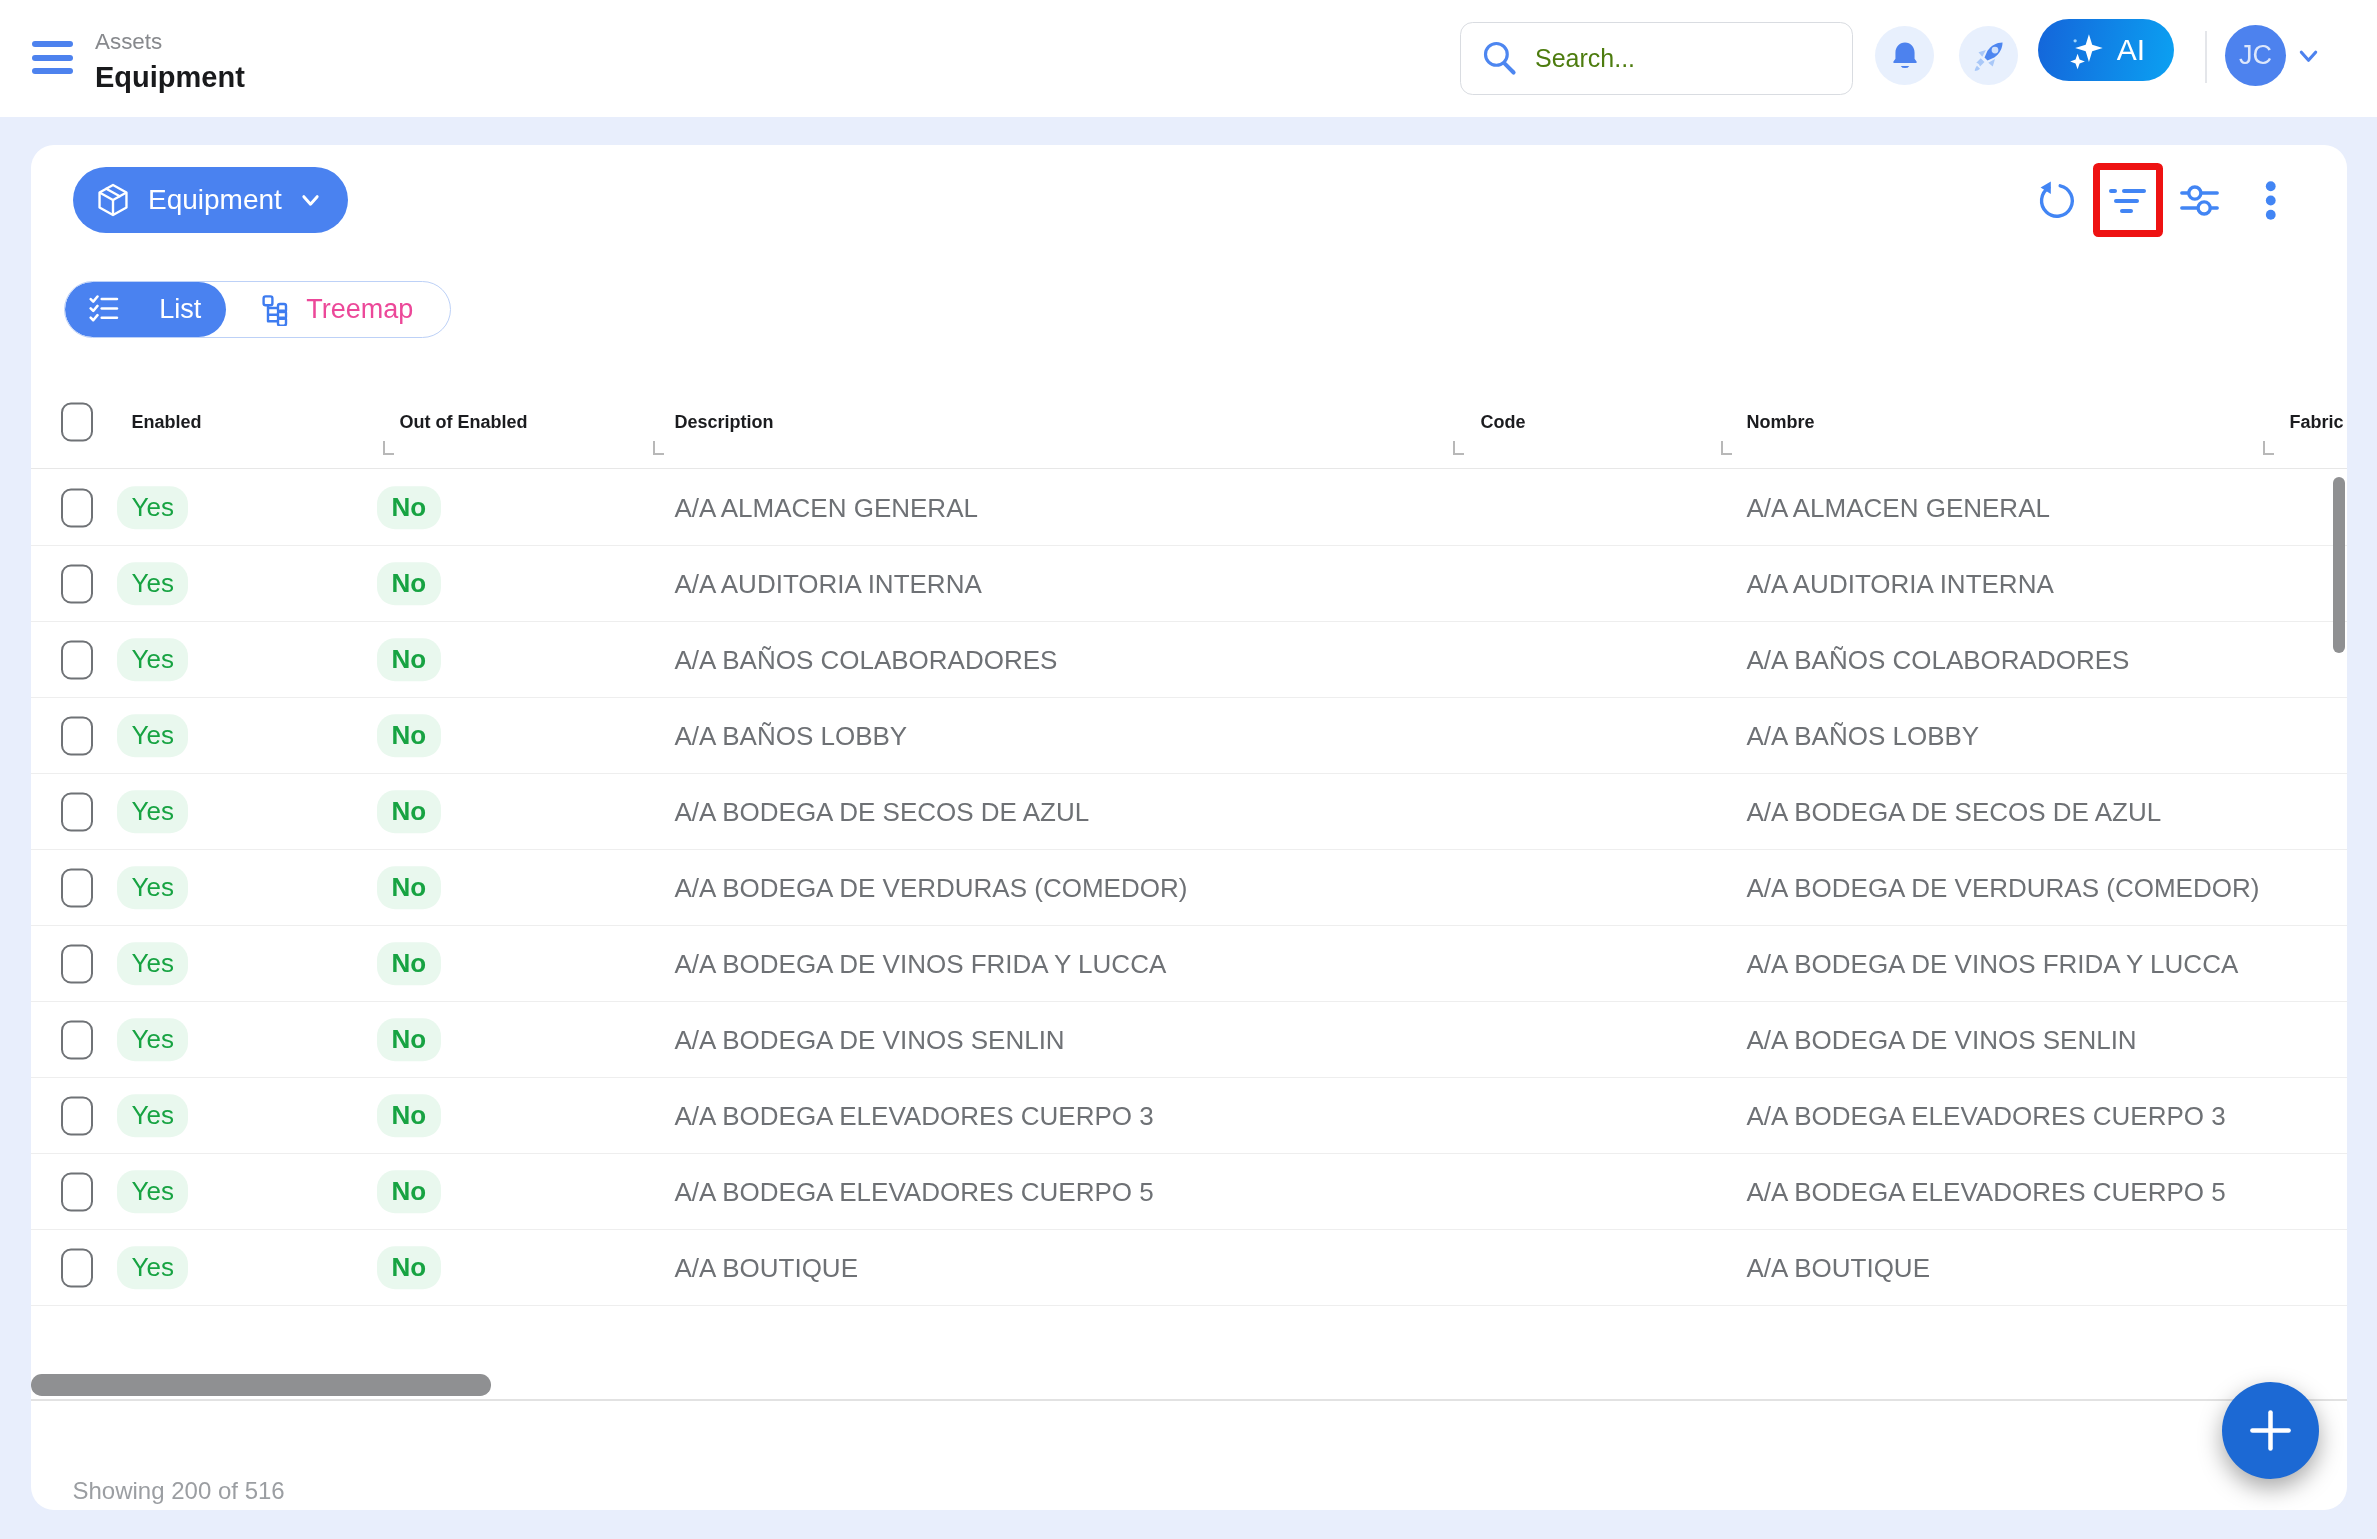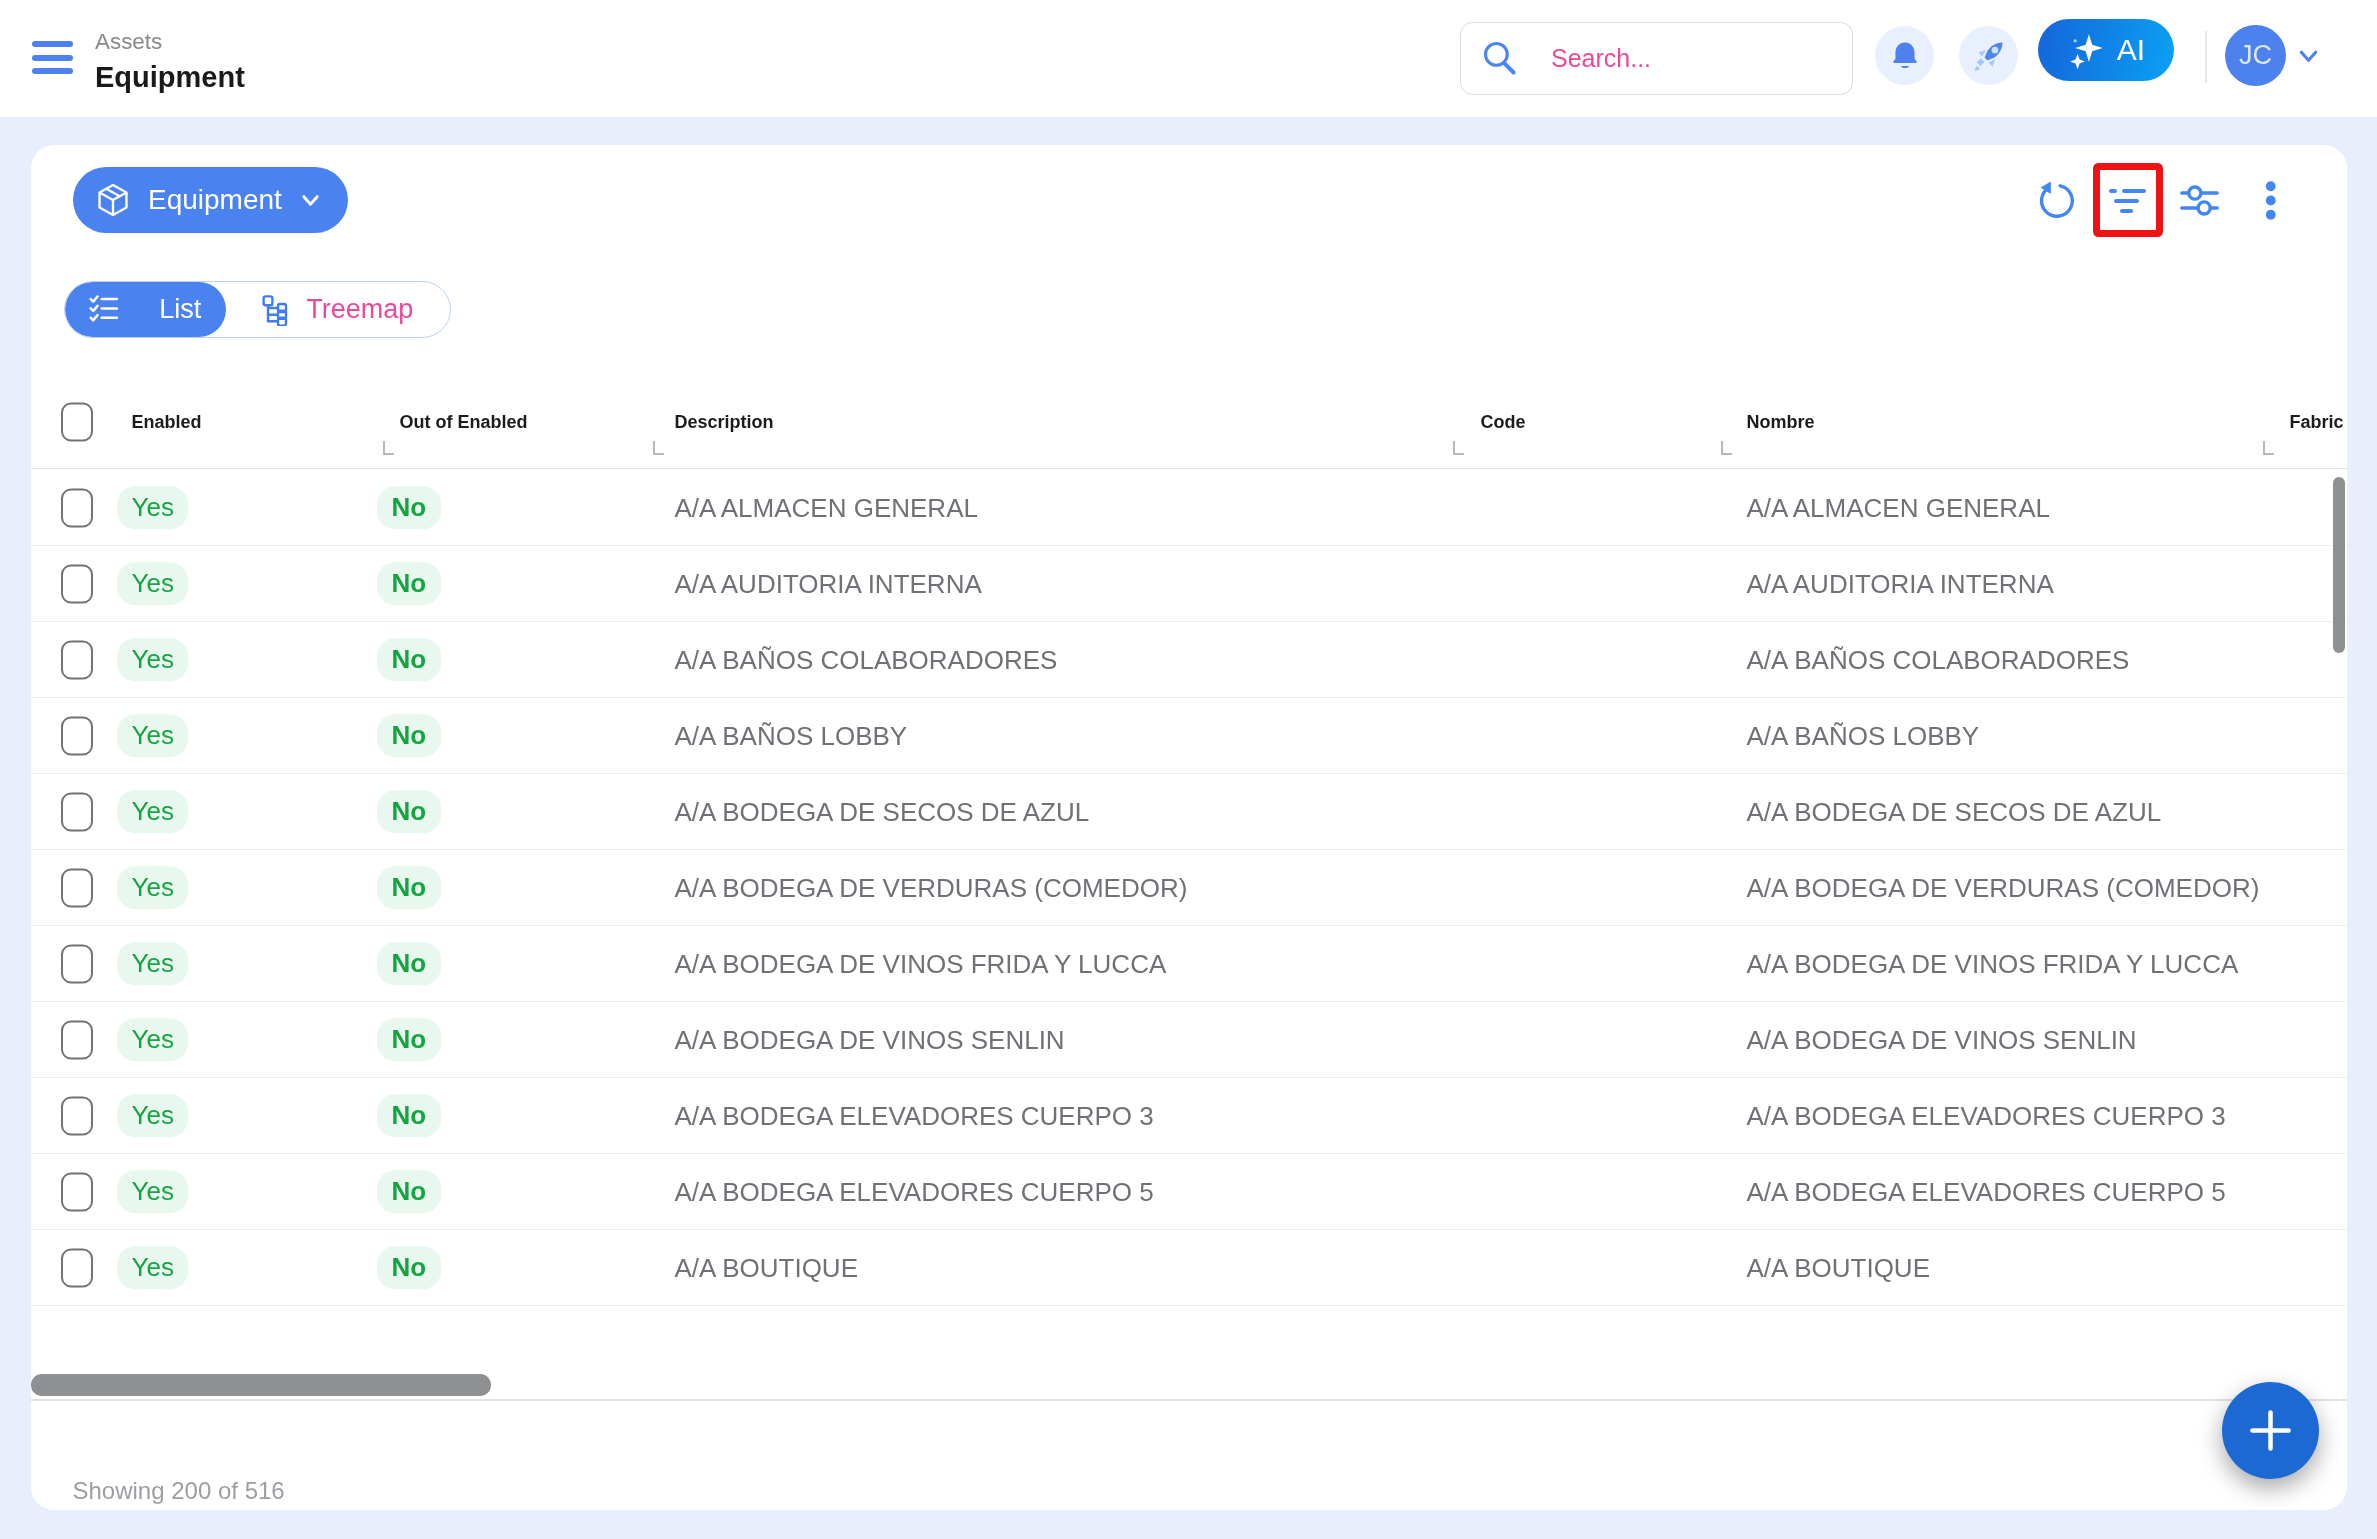--- a/index.html
+++ b/index.html
@@ -16,21 +16,21 @@
   .hamburger { position:absolute; left:32px; top:41px; width:41px; height:34px; cursor:pointer; }
   .hamburger .bar { position:absolute; left:0; width:41px; height:6.3px; border-radius:3.6px; background:#4d82ee; }
   .hamburger .b1 { top:0; } .hamburger .b2 { top:13.5px; } .hamburger .b3 { top:27px; }
   .breadcrumb { position:absolute; left:95px; top:28px; }
   .crumb-section { font-size:22.4px; color:#87898d; line-height:27px; }
   .crumb-title { font-size:29px; font-weight:700; color:#191a1c; line-height:36px; margin-top:3.6px; }
 
   .search { position:absolute; left:1460px; top:21.5px; width:393px; height:73px;
     border:1.8px solid #d9dce1; border-radius:12.6px; background:#fff;
     display:flex; align-items:center; padding-left:20px; }
-  .search-placeholder { font-size:25px; color:#ec4899; margin-left:32px; }
+  .search-placeholder { font-size:25px; color:#4d7c0f; margin-left:16px; }
 
   .icon-circle { position:absolute; top:26px; width:59px; height:59px; border-radius:50%;
     background:#e8f0fd; display:flex; align-items:center; justify-content:center; }
   .bell-circle { left:1875px; } .rocket-circle { left:1959px; }
 
   .ai-btn { position:absolute; left:2038px; top:19px; width:136px; height:62px; border-radius:36px;
     background:linear-gradient(100deg,#1465da 0%,#0ba1f2 100%);
     display:flex; align-items:center; justify-content:center; gap:10.8px; cursor:pointer; }
   .ai-label { color:#fff; font-size:30px; font-weight:500; }
 

